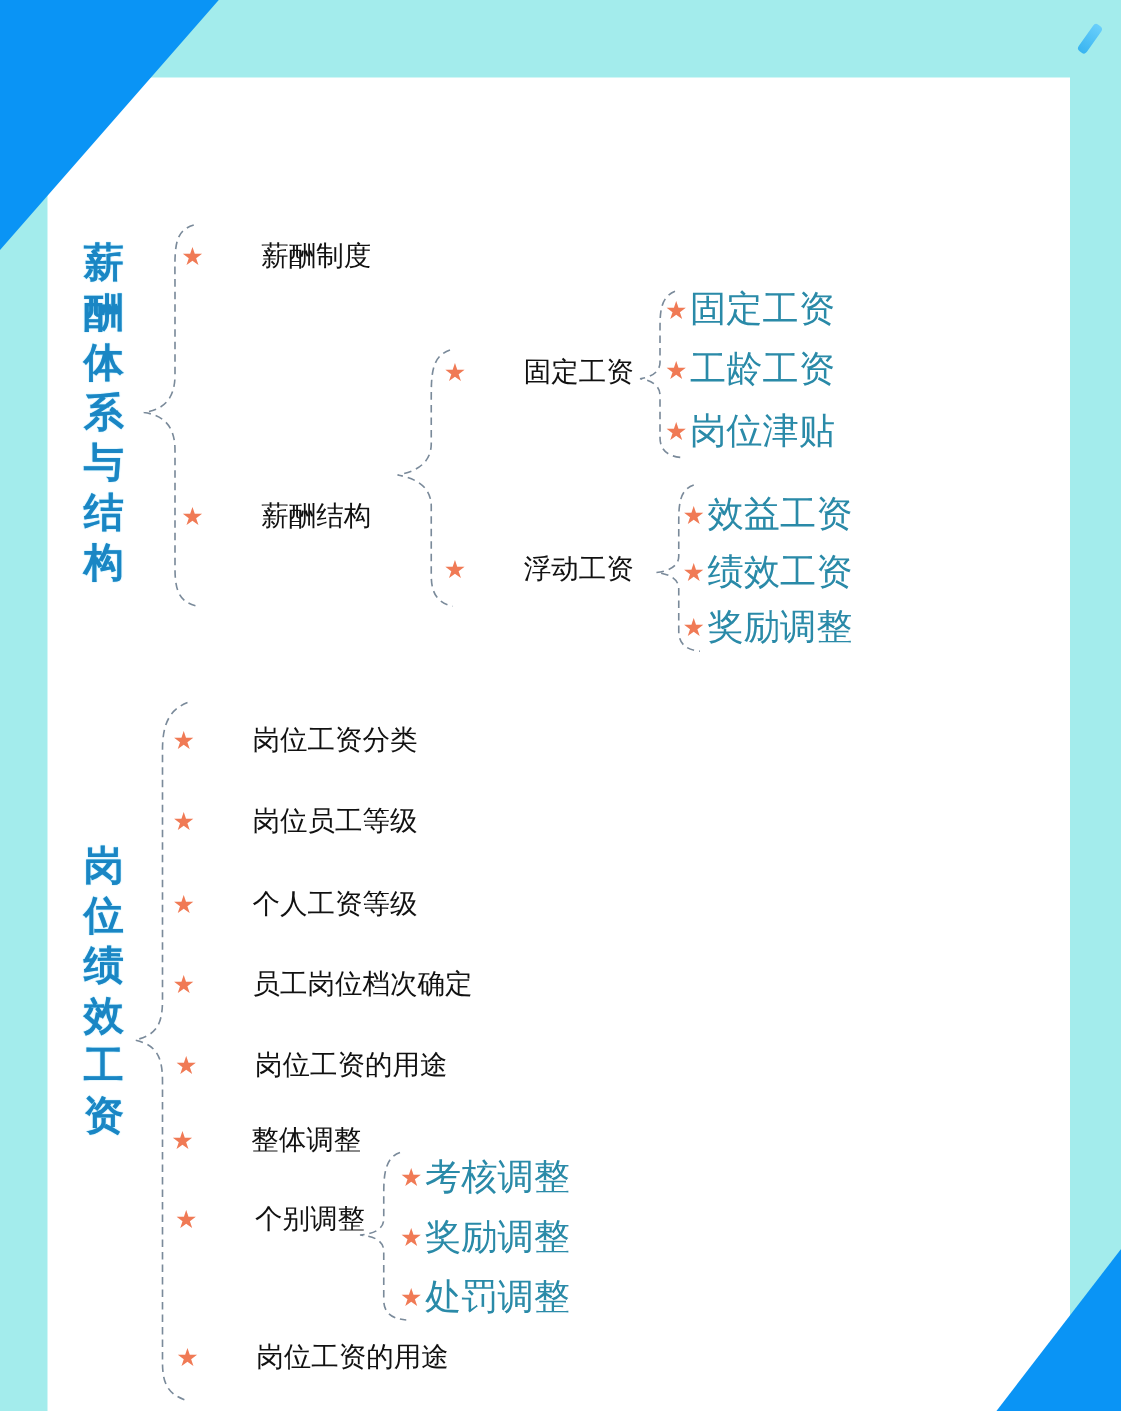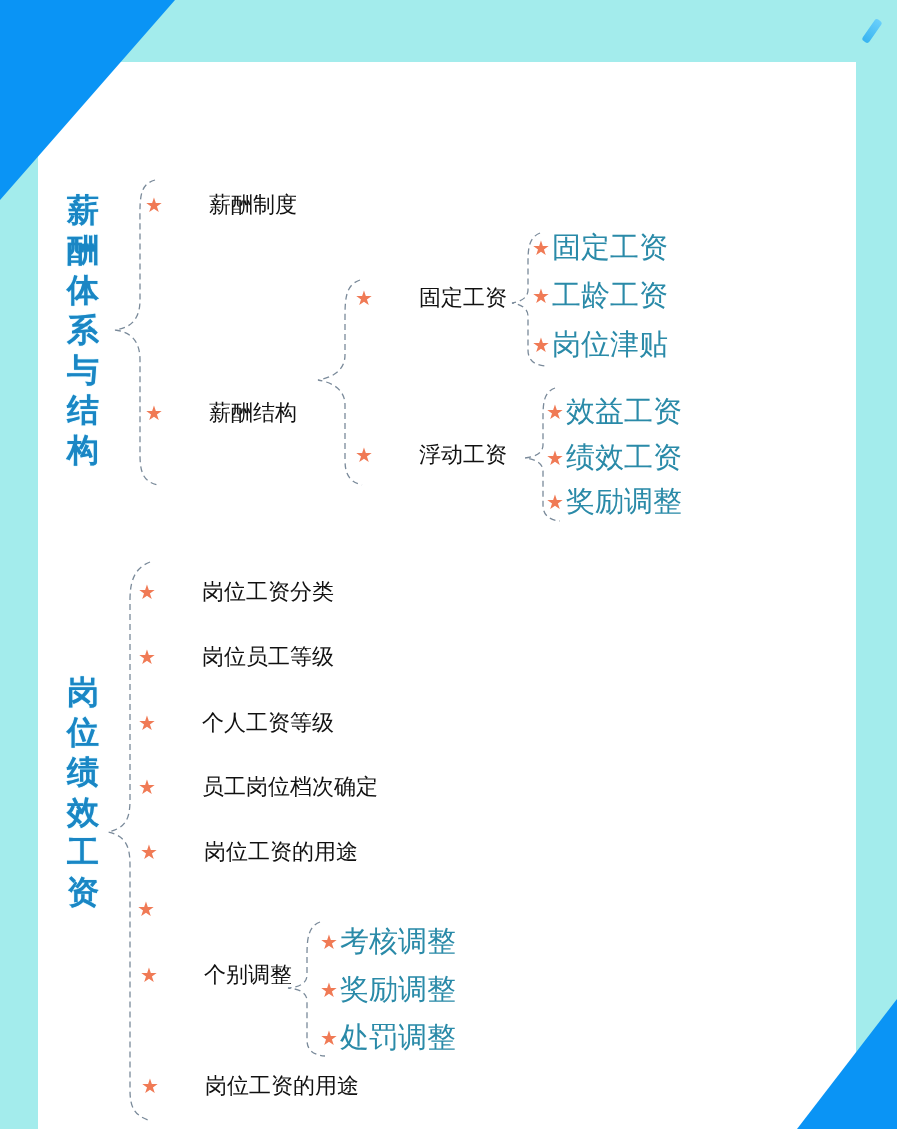--- a/index.html
+++ b/index.html
@@ -118,20 +118,21 @@
 <div class="node l1" style="left:138px; top:772px;">
   <span class="star">★</span>
   <span class="txt">员工岗位档次确定</span>
 </div>
 <div class="node l1" style="left:140px; top:837px;">
   <span class="star">★</span>
   <span class="txt">岗位工资的用途</span>
 </div>
 <div class="node l1" style="left:137px; top:897px;">
   <span class="star">★</span>
+  <span class="txt">整体调整</span>
 </div>
 <div class="node l1" style="left:140px; top:960px;">
   <span class="star">★</span>
   <span class="txt">个别调整</span>
 </div>
 <div class="node l2" style="left:320px; top:922px;">
   <span class="star">★</span>
   <span class="txt">考核调整</span>
 </div>
 <div class="node l2" style="left:320px; top:970px;">

